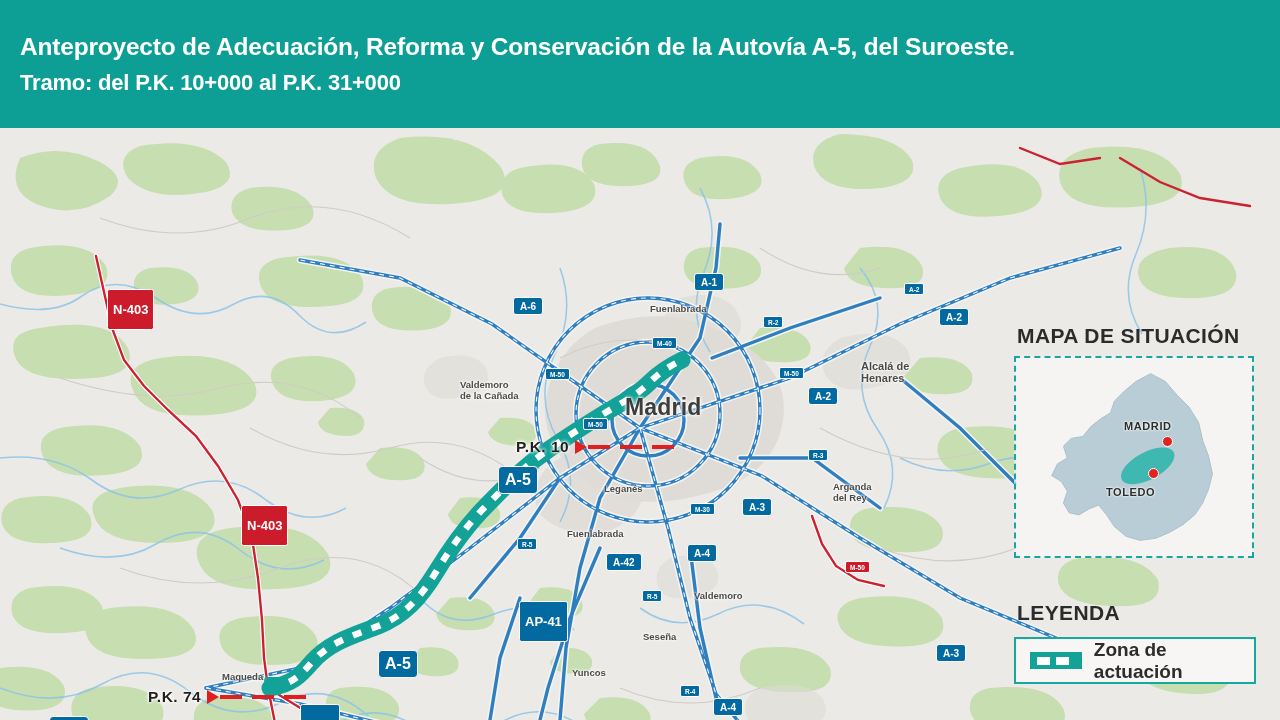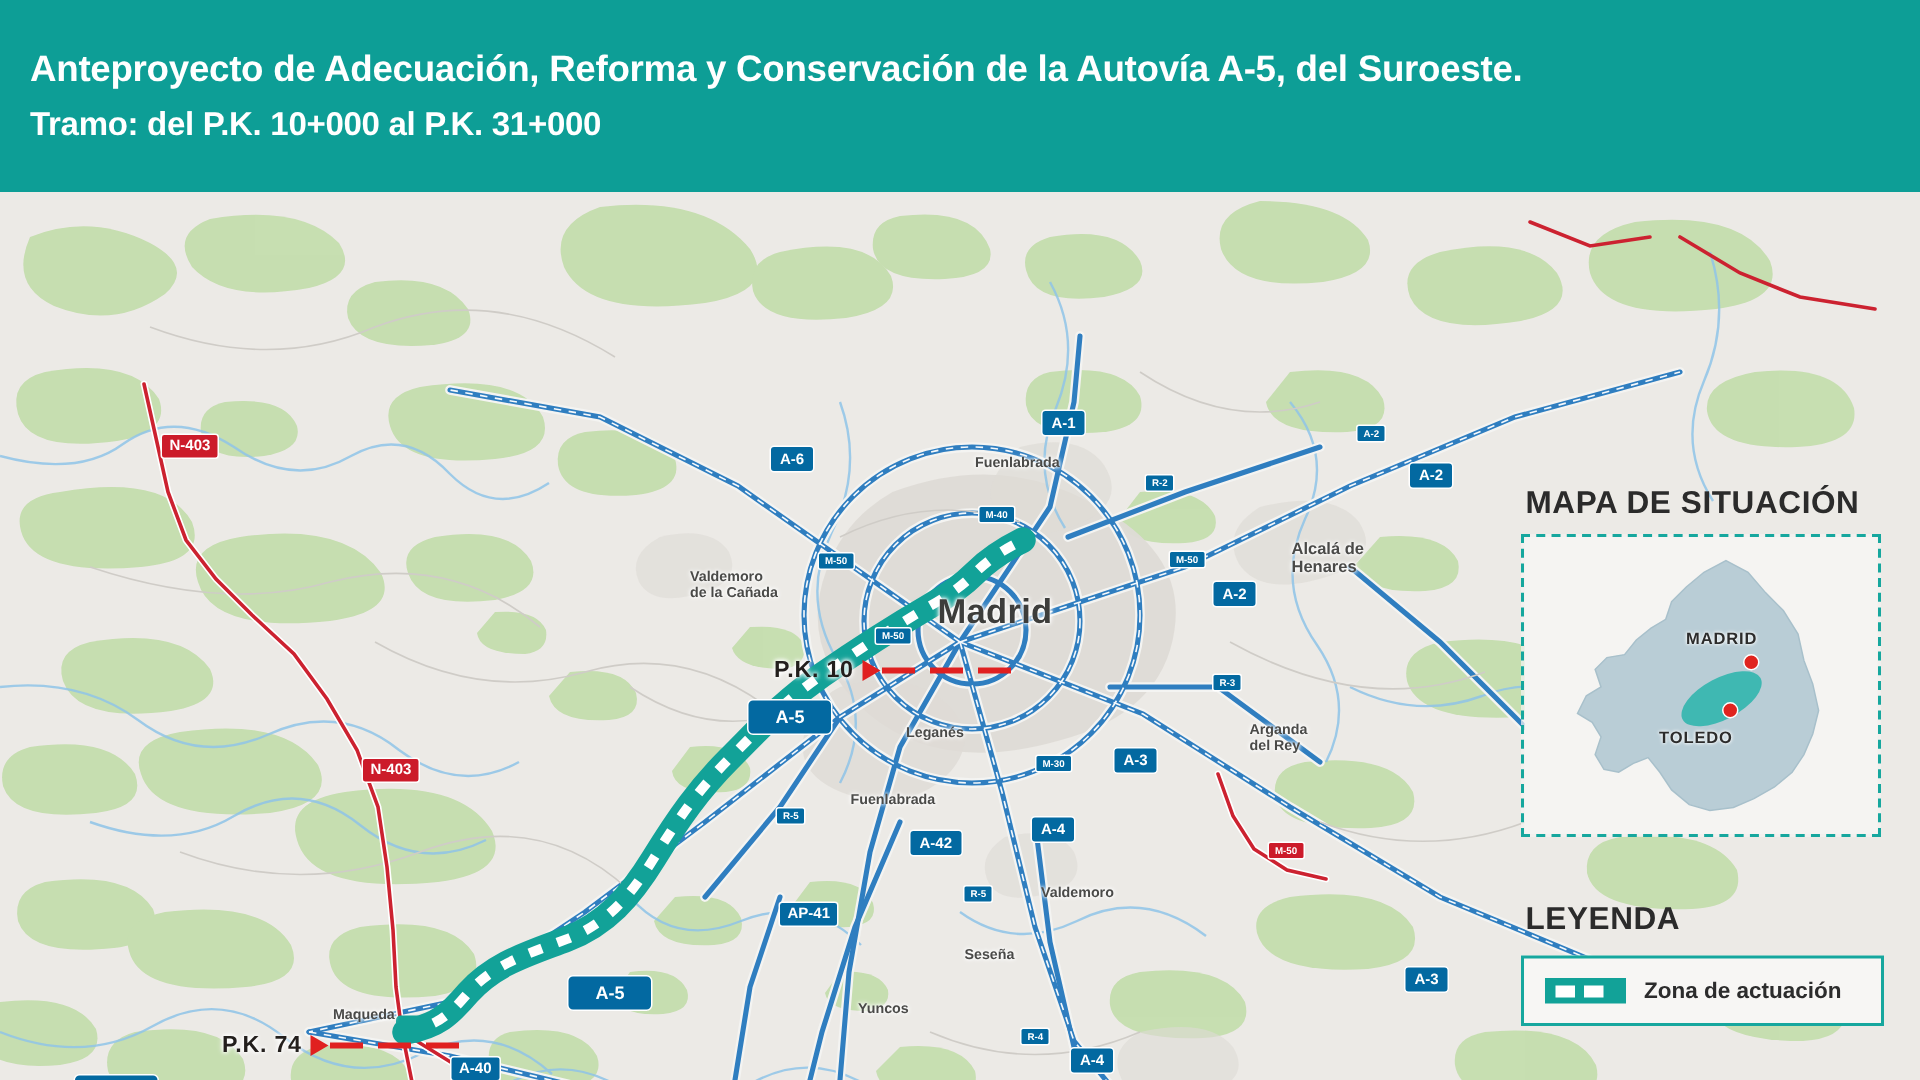--- a/index.html
+++ b/index.html
@@ -44,23 +44,23 @@
 
   
   .shield {
     position:absolute; display:flex; align-items:center; justify-content:center;
     color:#fff; font-weight:700; border-radius:3px;
     font-family:"Liberation Sans", sans-serif; white-space:nowrap;
     border:1.2px solid #fff;
   }
   .shield.blue  { background:#0369a1; }
   .shield.red   { background:#cc1b2a; }
-  .shield.lg { font-size:12px; padding:4px 18px; border-radius:4px; }
+  .shield.lg { font-size:16px; padding:4px 6px; border-radius:4px; }
   .shield.md { font-size:10px; padding:2.5px 6px; }
-  .shield.sm { font-size:10px; padding:2px 5px; border-radius:2.5px; }
+  .shield.sm { font-size:13px; padding:12px 5px; border-radius:2.5px; }
   .shield.xs { font-size:6.5px; padding:1.5px 4px; border-radius:2px; }
 
   
   .pk-group { position:absolute; display:flex; align-items:center; }
   .pk-label {
     font-size:15.5px; font-weight:700; color:#231f1d; letter-spacing:0.5px;
     font-family:"Liberation Sans", sans-serif;
     text-shadow:0 0 3px #fff,0 0 3px #fff,0 0 5px #fff;
   }
   .pk-arrow {
@@ -102,21 +102,21 @@
     display:flex; align-items:center; padding-left:14px; gap:12px;
   }
   .leg-swatch {
     width:54px; height:17px; background:#12a298; position:relative;
   }
   .leg-swatch::before, .leg-swatch::after {
     content:""; position:absolute; top:4.5px; height:8px; background:#fff;
   }
   .leg-swatch::before { left:7px; width:13px; }
   .leg-swatch::after  { left:26px; width:13px; }
-  .leg-text { font-size:15px; font-weight:700; color:#2c2c2c;
+  .leg-text { font-size:19px; font-weight:700; color:#2c2c2c;
               font-family:"Liberation Sans", sans-serif; }
 </style>
 </head>
 <body>
 
 <div id="page">
 
   <div id="header">
     <div class="line" id="title-line1">Anteproyecto de Adecuación, Reforma y Conservación de la Autovía A-5, del Suroeste.</div>
     <div class="line" id="title-line2">Tramo: del P.K. 10+000 al P.K. 31+000</div>

